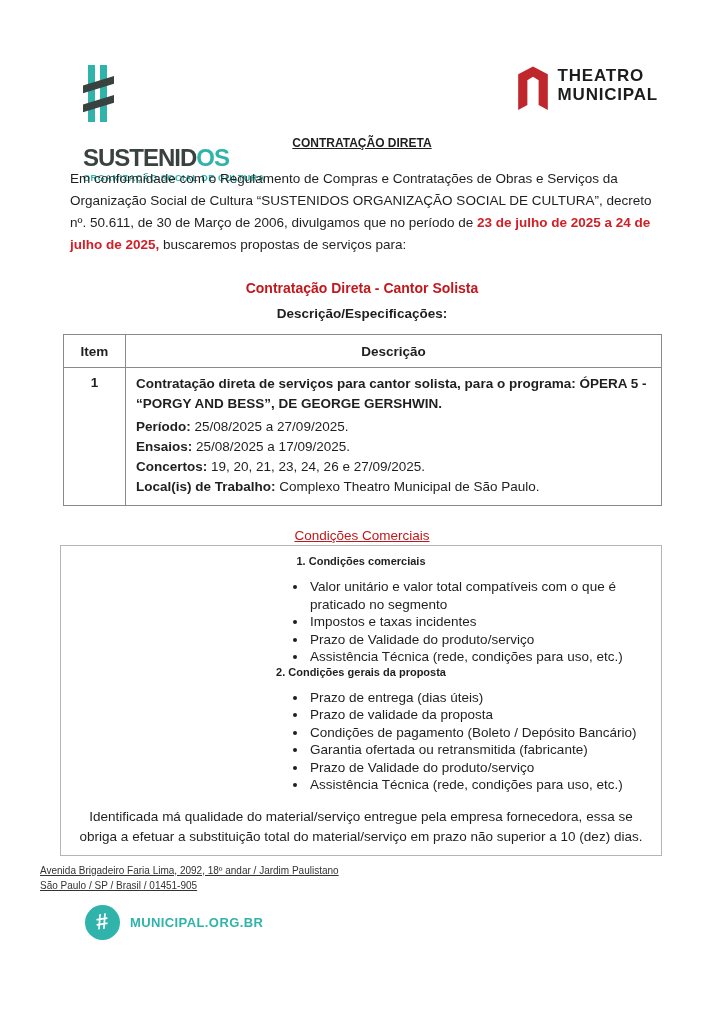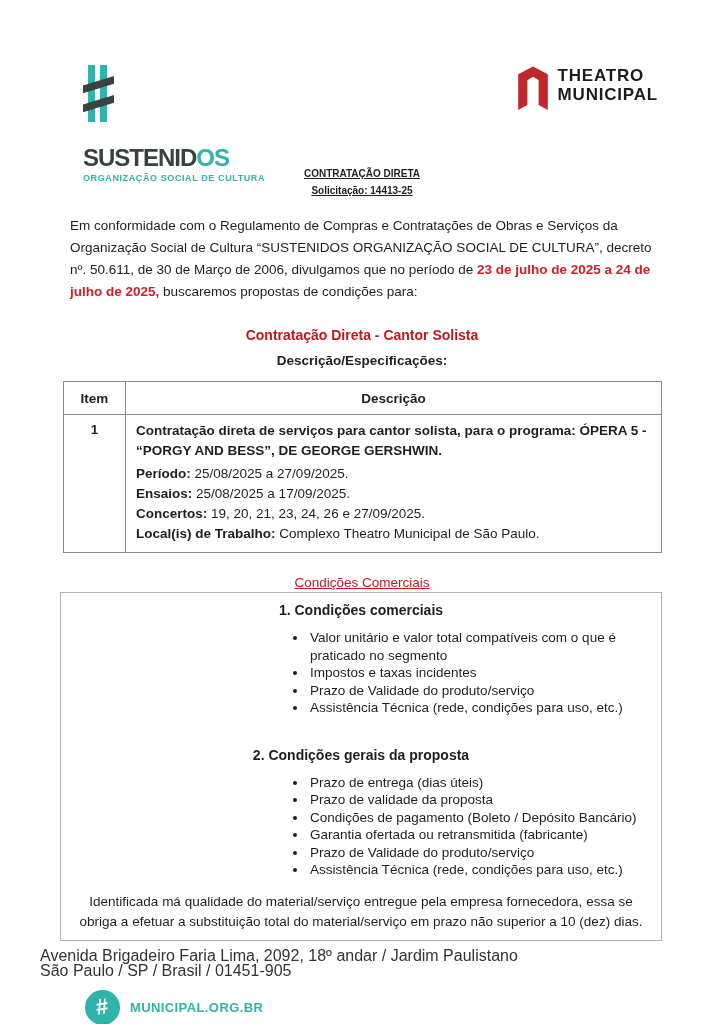--- a/index.html
+++ b/index.html
@@ -14,21 +14,21 @@
             padding:63px 66px 0 83px; height:135px; }
   .sus-logo { display:flex; align-items:flex-start; gap:6px;flex-direction:column; }
   .sus-text { padding-top:11px; }
   .sus-word { font-size:24px; font-weight:bold; letter-spacing:-1px; color:#3a4240; line-height:24px; }
   .sus-word .accent { color:#2fb3aa; }
   .sus-tag { font-size:9px; font-weight:bold; color:#2fb3aa; letter-spacing:0.6px; margin-top:3px; }
   .tm-logo { display:flex; align-items:flex-start; gap:9px; }
   .tm-text { font-size:17px; font-weight:bold; color:#1c1c1c; letter-spacing:0.8px; line-height:19px; padding-top:3px; }
 
   
-  .doc-title { margin-top:30px; text-align:center; font-size:10px; font-weight:bold; line-height:17px; }
+  .doc-title { text-align:center; font-size:12px; font-weight:bold; line-height:17px; }
   .doc-title div { text-decoration:underline; }
 
   
   .intro { margin:16px 62px 0 70px; font-size:13.5px; line-height:22px; text-align:left; }
   .intro .hl { color:#cf2027; font-weight:bold; }
 
   
   .program-heading { margin-top:24px; text-align:center; font-size:14px; font-weight:bold; color:#c2171c; }
   .spec-heading { margin-top:10px; text-align:center; font-size:13.5px; font-weight:bold; }
 
@@ -40,28 +40,28 @@
   td.cell-item { text-align:center; vertical-align:top; padding-top:7px; font-weight:bold; font-size:13.5px; }
   td.cell-desc { padding:6px 10px 8px; font-size:13.5px; line-height:20px; }
   .desc-title { font-weight:bold; margin-bottom:3px; }
   .field { margin:0; }
   .field .fl { font-weight:bold; }
 
   
   .cond-heading { margin-top:22px; text-align:center; font-size:13.5px; font-weight:normal;
                   color:#c2171c; text-decoration:underline; }
   .cond-box { margin:2px 0 0 60px; width:602px; border:1px solid #b5b5b5; padding:9px 0 8px; }
-  .sec-title { text-align:center; font-size:14px; font-weight:bold; }
-  .sec-title.second { margin-top:30px; }
+  .sec-title { text-align:center; font-size:11px; font-weight:bold; }
+  .sec-title.second { }
   .cond-box ul { margin:11px 0 0; padding:0 16px 0 247px; }
   .cond-box li { font-size:13.5px; line-height:17.5px; padding-left:2px; }
   .note { margin:13px 14px 0; text-align:center; font-size:13.5px; line-height:20px; }
 
   
-  .footer-address { margin:7px 0 0 40px; font-size:16px; line-height:15.5px; color:#333333; }
+  .footer-address { margin:7px 0 0 40px; font-size:10px; line-height:15.5px; color:#333333;text-decoration:underline; }
   .footer-brand { margin:11px 0 0 85px; display:flex; align-items:center; gap:10px; }
   .hash-circle { width:35px; height:35px; border-radius:50%; background:#2fb3aa; color:#ffffff;
                  display:flex; align-items:center; justify-content:center; }
   .hash-circle span { font-size:22px; font-weight:bold; transform:rotate(-8deg); line-height:1; }
   .site { color:#2fb3aa; font-weight:bold; font-size:13px; letter-spacing:0.4px; }
 </style>
 </head>
 <body>
 
 <div class="header">
@@ -88,24 +88,23 @@
     </span>
     <div class="tm-text">
       <div>THEATRO</div>
       <div>MUNICIPAL</div>
     </div>
   </div>
 </div>
 
 <div class="doc-title">
   <div>CONTRATAÇÃO DIRETA</div>
-  <div>Solicitação: 14413-25</div>
 </div>
 
-<p class="intro"><span>Em conformidade com o Regulamento de Compras e Contratações de Obras e Serviços da Organização Social de Cultura “SUSTENIDOS ORGANIZAÇÃO SOCIAL DE CULTURA”, decreto nº. 50.611, de 30 de Março de 2006, divulgamos que no período de </span><span class="hl">23 de julho de 2025 a 24 de julho de 2025,</span><span> buscaremos propostas de condições para:</span></p>
+<p class="intro"><span>Em conformidade com o Regulamento de Compras e Contratações de Obras e Serviços da Organização Social de Cultura “SUSTENIDOS ORGANIZAÇÃO SOCIAL DE CULTURA”, decreto nº. 50.611, de 30 de Março de 2006, divulgamos que no período de </span><span class="hl">23 de julho de 2025 a 24 de julho de 2025,</span><span> buscaremos propostas de serviços para:</span></p>
 
 <div class="program-heading">Contratação Direta - Cantor Solista</div>
 <div class="spec-heading">Descrição/Especificações:</div>
 
 <table class="desc-table">
   <thead>
     <tr>
       <th class="col-item">Item</th>
       <th>Descrição</th>
     </tr>

